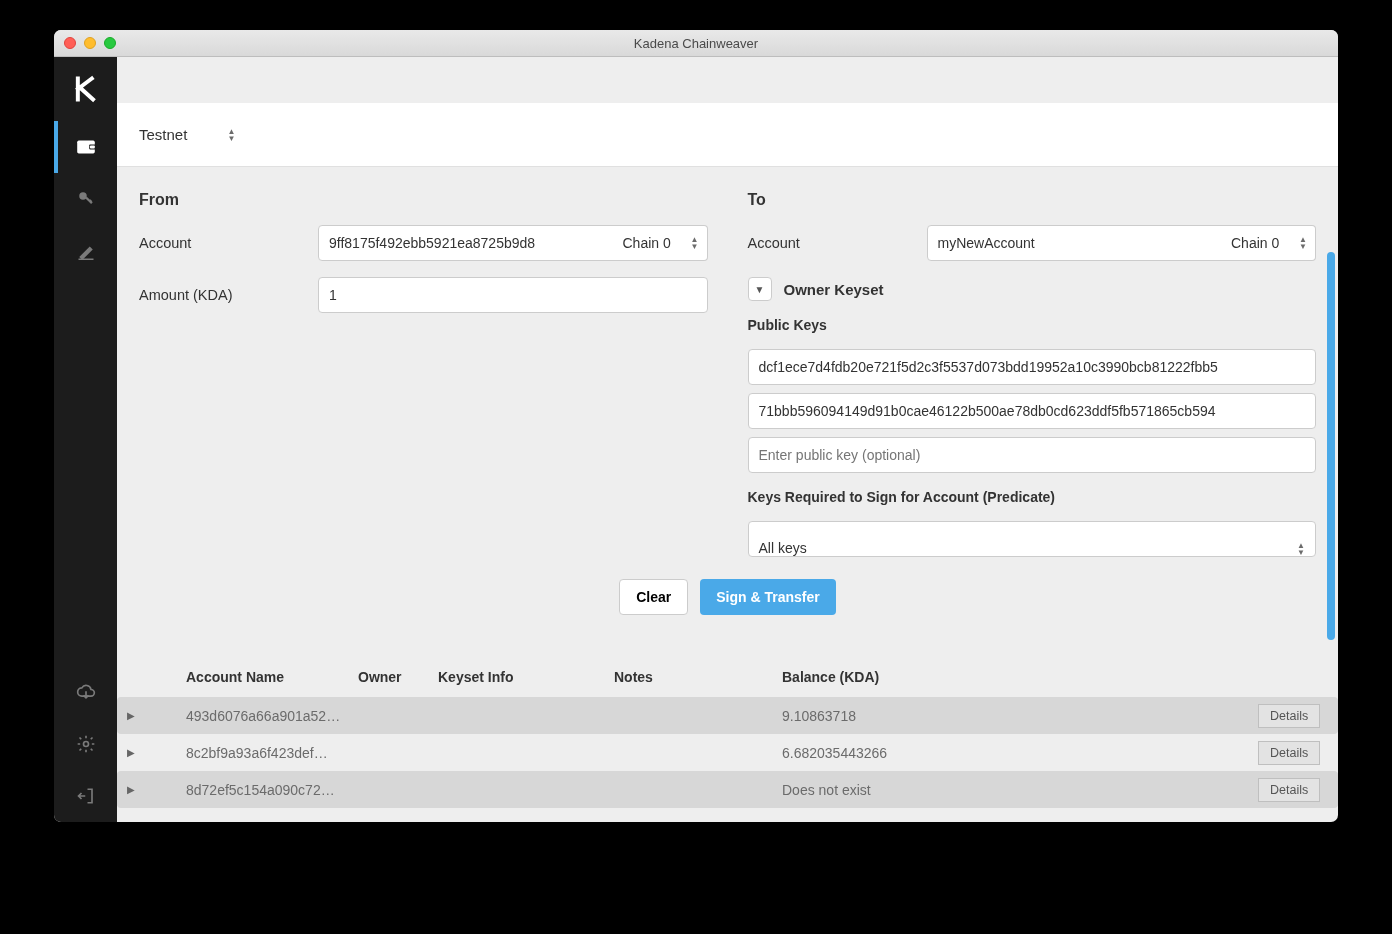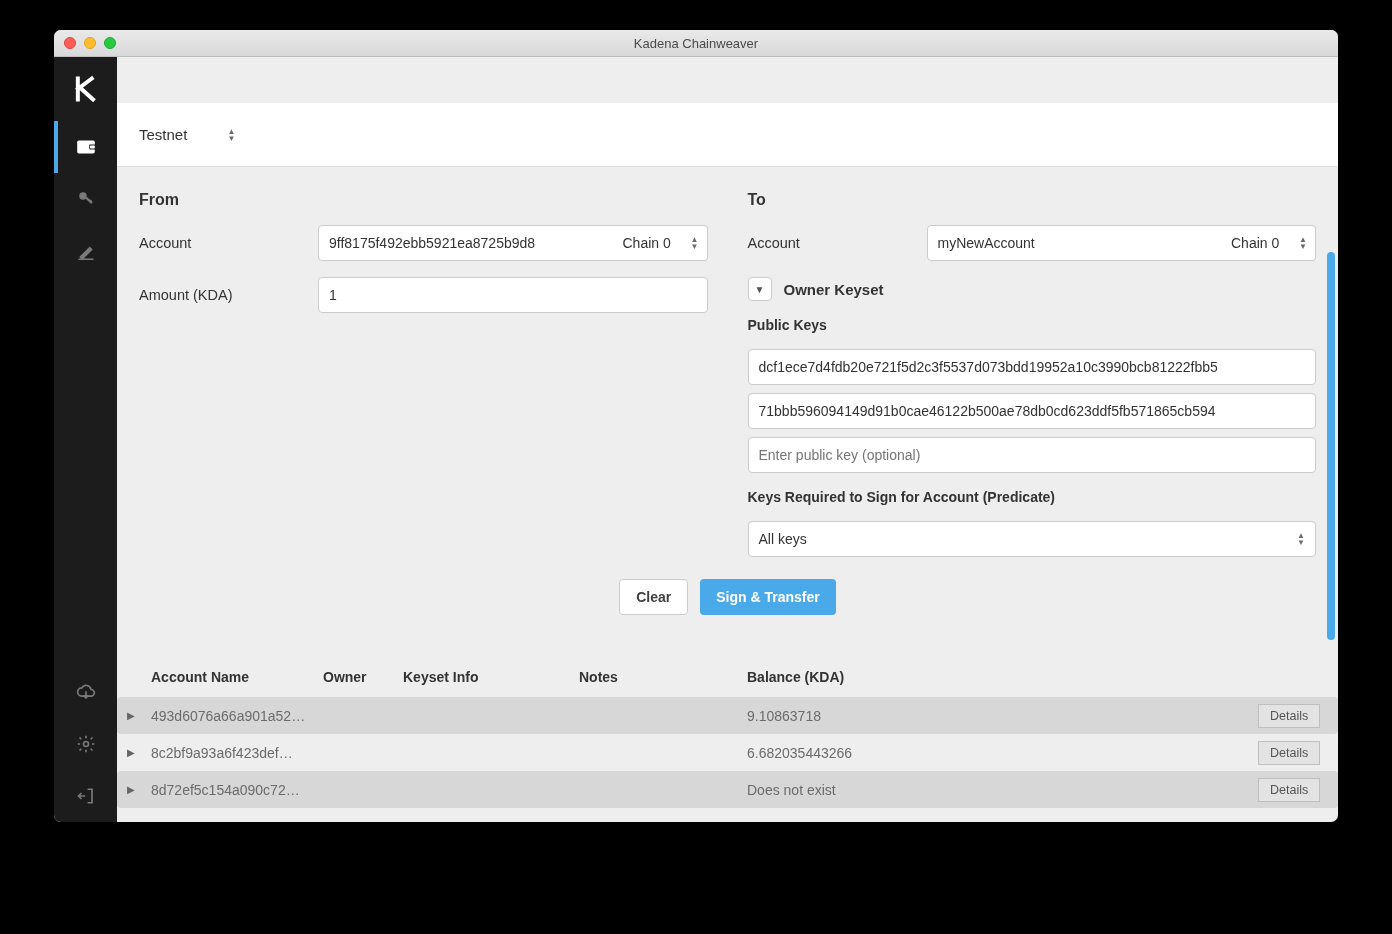--- a/index.html
+++ b/index.html
@@ -53,44 +53,44 @@
 .topbar { height:64px; background:#fff; display:flex; align-items:center; padding:0 22px; border-bottom:1px solid #e0e0e0; flex-shrink:0;margin-top:46px; }
 .net-select { display:flex; align-items:center; gap:40px; font-size:15px; color:#333; cursor:pointer; }
 .stepper-icon { display:inline-flex; flex-direction:column; font-size:8px; color:#6b6b6b; line-height:7px; }
 .header-bar {
   height:56px; background:#4aa9e8; color:#fff; display:flex; align-items:center; padding:0 22px; gap:10px; flex-shrink:0;
 }
 .header-title { font-size:18px; font-weight:600; flex:1; }
 .btn { border:none; border-radius:4px; padding:9px 16px; font-size:14px; font-weight:600; cursor:pointer; }
 .btn-blue { background:#3f94cf; color:#fff; }
 .btn-white { background:#fff; color:#333; }
-.btn-grey { background:#fff; color:#404040; border:1px solid #ccc; }
+.btn-grey { background:#fff; color:#000000; border:1px solid #ccc; }
 .btn-primary { background:#4aa9e8; color:#fff; }
 .btn-small { padding:4px 11px; font-size:12.5px; font-weight:500; background:#e3e3e3; color:#555; border:1px solid #bfbfbf; border-radius:0; cursor:pointer; }
 .transfer-area { padding:24px 22px 18px; display:flex; flex-direction:column; gap:18px; overflow:auto; }
 .two-col { display:flex; gap:40px; }
 .col { flex:1; display:flex; flex-direction:column; gap:16px; min-width:0; }
 .section-label { font-size:16px; font-weight:700; color:#333; }
 .field-row { display:flex; align-items:center; gap:24px; }
 .field-label { width:155px; font-size:14.5px; color:#333; flex-shrink:0; }
 .text-input { flex:1; height:36px; border:1px solid #ccc; border-radius:4px; background:#fff; padding:0 10px; font-size:14px; color:#333; min-width:0; }
 .text-input::placeholder { color:#999; }
 .chain-sel { width:97px; height:36px; border:1px solid #ccc; border-left:none; border-radius:0 4px 4px 0; background:#fff; display:flex; align-items:center; justify-content:space-between; padding:0 8px 0 12px; font-size:14px; margin-left:-4px; flex-shrink:0; cursor:pointer; }
 .acct-combo { flex:1; display:flex; min-width:0; }
 .acct-combo .text-input { border-radius:4px 0 0 4px; }
 .keyset-header { display:flex; align-items:center; gap:12px; font-weight:700; font-size:15px; }
 .collapse-btn { width:24px; height:24px; border:1px solid #ccc; border-radius:4px; background:#fff; display:flex; align-items:center; justify-content:center; font-size:10px; color:#555; cursor:pointer; }
 .sub-label { font-size:14px; font-weight:600; color:#333; }
 .full-input { width:100%; height:36px; border:1px solid #ccc; border-radius:4px; background:#fff; padding:0 10px; font-size:14px; color:#333; overflow:hidden; white-space:nowrap; }
-.predicate-sel { width:100%; height:36px; border:1px solid #ccc; border-radius:4px; background:#fff; display:flex; align-items:center; justify-content:space-between; padding:0 10px; font-size:14px; cursor:pointer; }
+.predicate-sel { width:100%; height:36px; border:1px solid #ccc; border-radius:4px; background:#fff; display:flex; align-items:flex-end; justify-content:space-between; padding:0 10px; font-size:14px; cursor:pointer; }
 .action-row { display:flex; justify-content:center; gap:12px; margin-top:4px; }
 .divider { height:1px; background:#cfcfcf; margin-top:6px; }
 .table-wrap { padding:0 22px 0 22px; }
 .table-header { display:flex; padding:12px 0 12px 34px; font-size:14px; font-weight:700; color:#333; }
-.col-acct { width:172px; }
+.col-acct { width:172px;margin-left:35px; }
 .col-owner { width:80px; }
 .col-keyset { width:176px; }
 .col-notes { width:168px; }
 .col-balance { flex:1; }
 .col-actions { width:80px; }
 .table-row { display:flex; align-items:center; height:37px; padding-left:10px; font-size:14px; color:#6b6b6b; border-radius:4px; }
 .table-row:nth-child(odd){ background:#d7d7d7; }
 .table-row:nth-child(even){ background:#eeeeee; }
 .expand-tri { width:24px; font-size:10px; color:#666; cursor:pointer; }
 .scrollbar-mock { position:absolute; right:3px; top:195px; width:8px; height:388px; background:#4aa9e8; border-radius:4px; }

